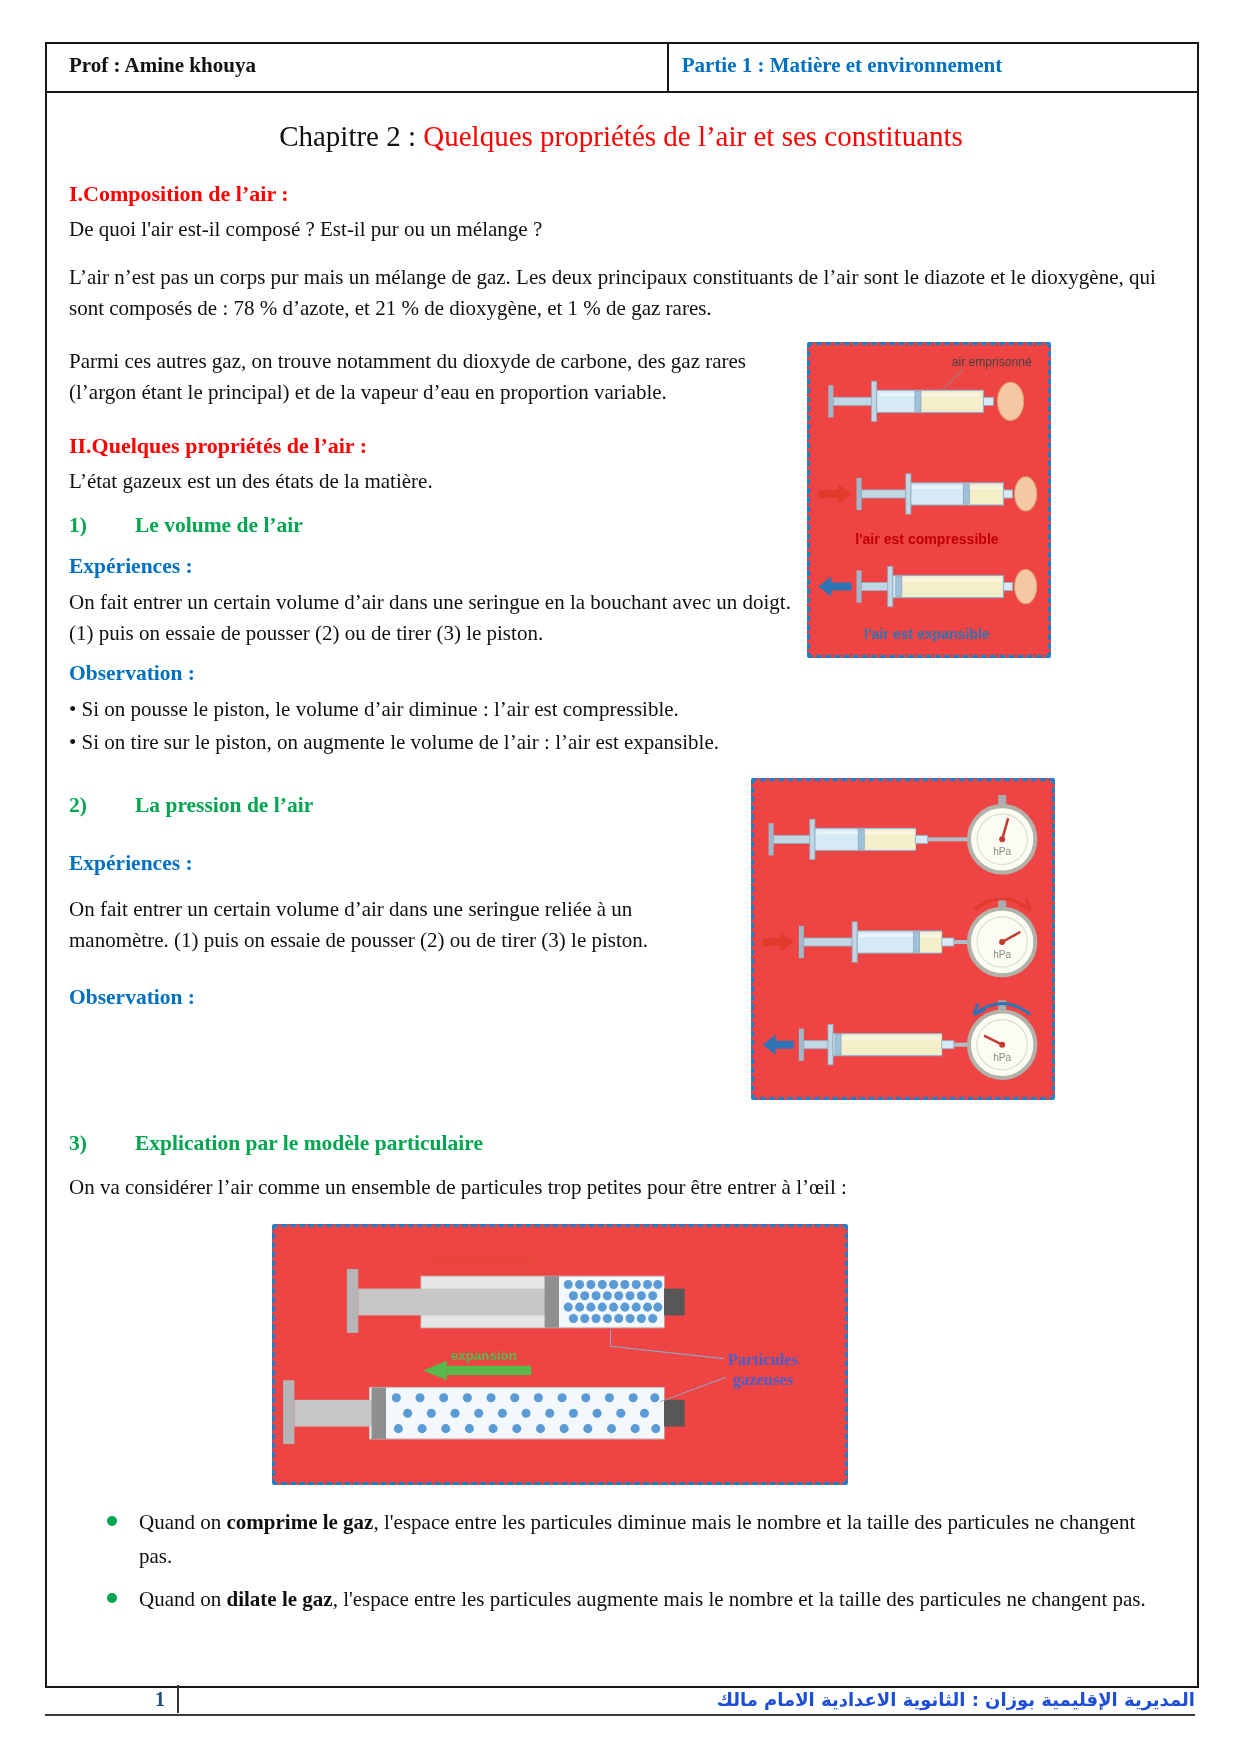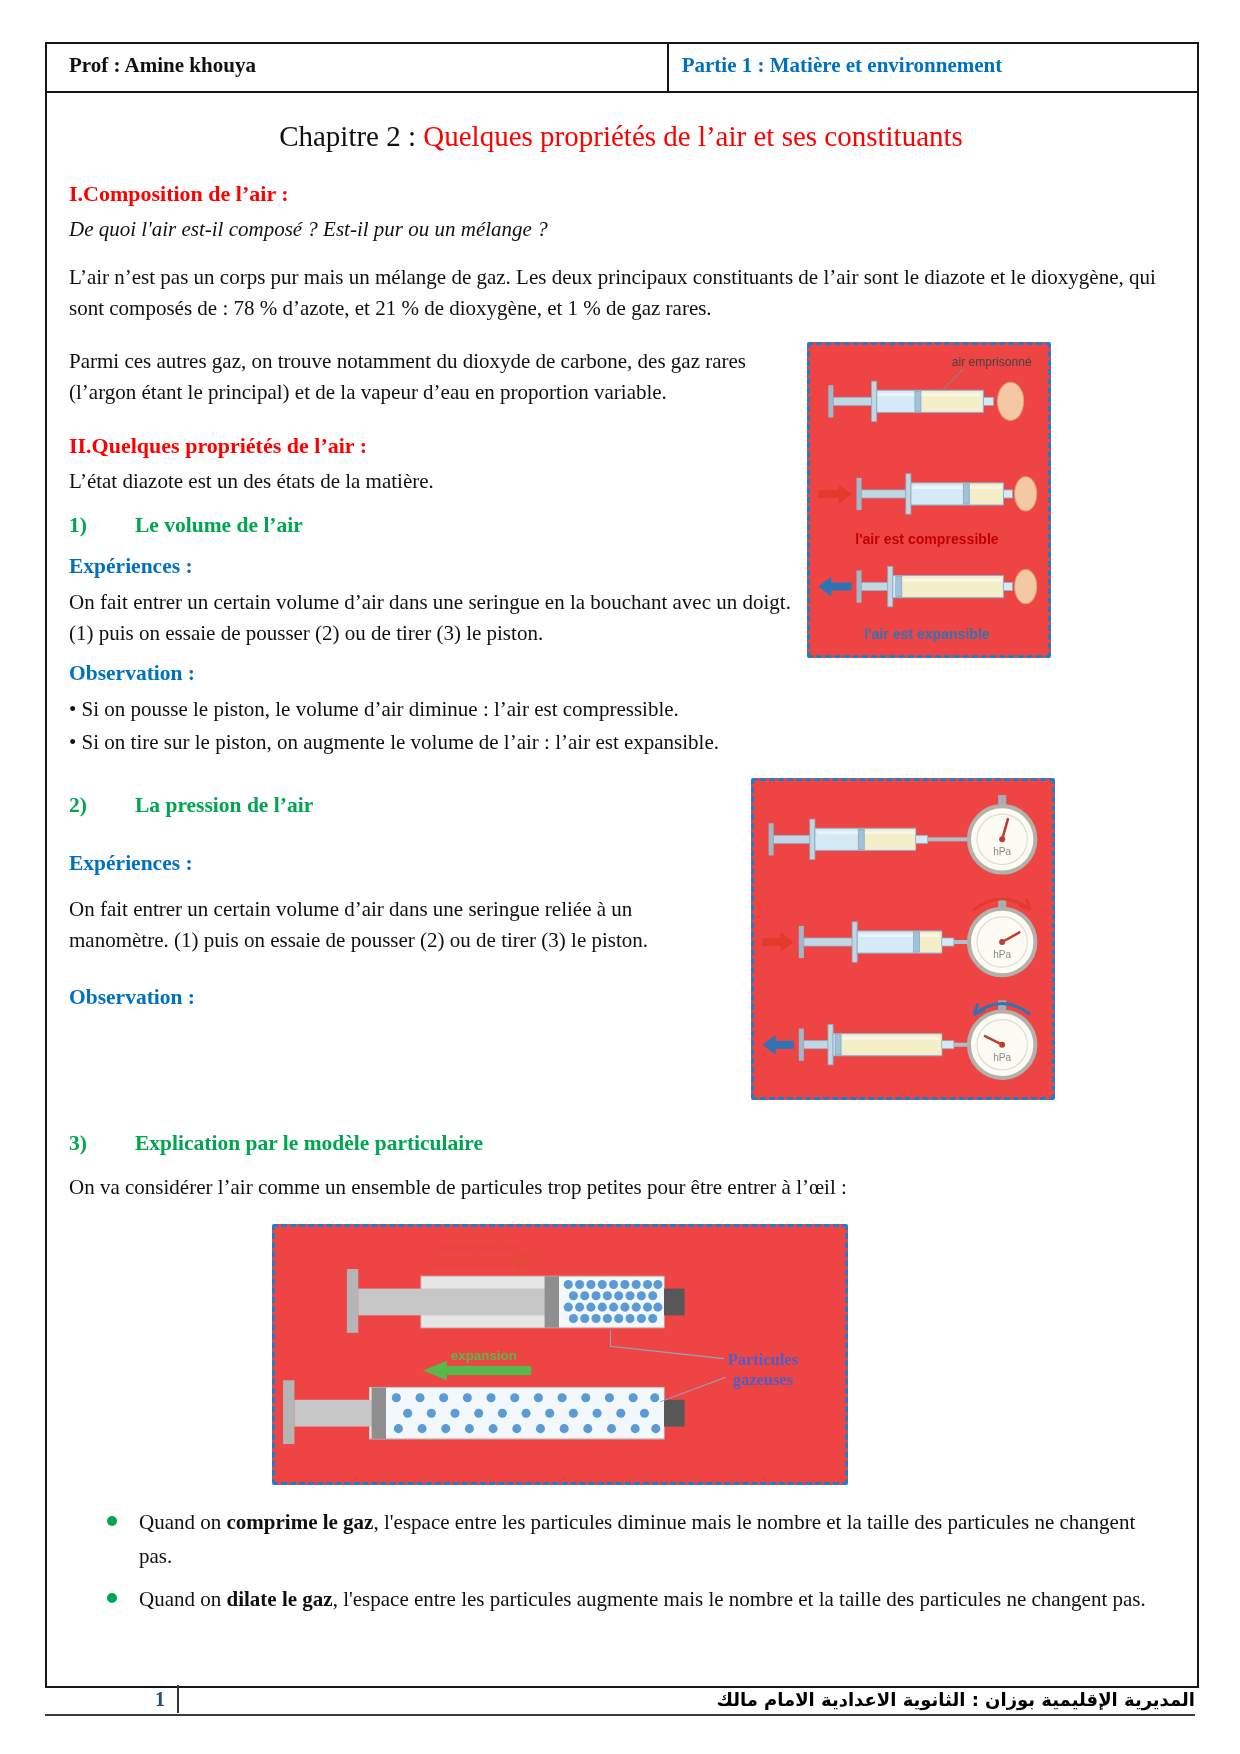--- a/index.html
+++ b/index.html
@@ -7,21 +7,21 @@
   .page{position:relative;width:1240px;height:1754px;background:#fff;overflow:hidden;}
   .frame{position:absolute;left:45px;top:42px;width:1150px;height:1642px;border:2px solid #161616;}
   .hdr{display:flex;height:47px;border-bottom:2px solid #161616;}
   .hdr-cell{font-weight:bold;font-size:21px;padding-top:9px;}
   .hdr-left{flex:1.16;padding-left:22px;color:#111;}
   .hdr-right{flex:1;border-left:2px solid #161616;padding-left:13px;color:#0070C0;}
   .content{padding:12px 24px 0 22px;font-size:21px;line-height:1.48;}
   .title{text-align:center;font-size:29px;font-weight:400;margin:10px 0 20px;}
   .t-red{color:#FF0000;}
   .red-head{color:#FF0000;font-size:22px;font-weight:bold;margin:8px 0 4px;}
-  .q{margin:0 0 16px;font-style:italic;}
+  .q{margin:0 0 16px;}
   .para{margin:13px 0 0;}
   .rowA{display:flex;margin-top:18px;}
   .colL{flex:1;padding-right:14px;}
   .figwrap1{width:244px;margin-right:122px;flex:none;}
   .figwrap2{width:304px;margin-right:118px;flex:none;}
   .figbox{border:3px dashed #1E7EC8;background:#ef4444;padding:8px 6px;border-radius:2px;}
   .green-head{color:#00A550;font-weight:bold;font-size:21.5px;margin:13px 0 5px;}
   .green-head .num{display:inline-block;width:66px;}
   .blue-head{color:#0070C0;font-weight:bold;font-size:21.5px;margin:9px 0 4px;}
   .obs-line{margin:2px 0;}
@@ -32,21 +32,21 @@
   .sans-list li{position:relative;padding-left:34px;margin:0 0 15px;}
   .sans-list .bdot{position:absolute;left:9px;top:7px;width:7px;height:7px;border-radius:50%;background:#151515;}
   .model-head{margin-top:28px;}
   .intro3{margin-top:12px;}
   .figwrap3{width:576px;margin:16px 0 0 203px;}
   .model-list{list-style:none;margin:20px 0 0;padding:0;}
   .model-list li{position:relative;padding-left:70px;margin-bottom:9px;line-height:1.62;}
   .model-list .gdot{position:absolute;left:38px;top:11px;width:10px;height:10px;border-radius:50%;background:#00A550;}
   .footer{position:absolute;left:45px;top:1684px;width:1150px;height:30px;display:flex;align-items:center;border-bottom:2px solid #3a3a3a;}
   .pageno{width:120px;height:28px;line-height:28px;text-align:right;padding-right:12px;border-right:2px solid #333;font-weight:bold;font-size:20px;color:#1F4E79;}
-  .school{flex:1;text-align:right;direction:rtl;font-family:"DejaVu Sans",sans-serif;font-weight:bold;font-size:18px;color:#000000;padding-left:4px;}
+  .school{flex:1;text-align:right;direction:rtl;font-family:"DejaVu Sans",sans-serif;font-weight:bold;font-size:18px;color:#1d4ed8;padding-left:4px;}
   figure{margin:0;}
   svg{display:block;}
 </style>
 </head>
 <body>
 
 <div class="page">
   <div class="frame">
 
     <div class="hdr">
@@ -59,21 +59,21 @@
       <h1 class="title"><span>Chapitre 2 : </span><span class="t-red">Quelques propriétés de l’air et ses constituants</span></h1>
 
       <h2 class="red-head">I.Composition de l’air :</h2>
       <p class="q">De quoi l'air est-il composé ? Est-il  pur ou un mélange ?</p>
       <p class="para">L’air n’est pas un corps pur mais un mélange de gaz. Les deux principaux constituants de l’air sont le diazote et le dioxygène, qui sont composés de : 78 % d’azote, et 21 % de dioxygène, et 1 % de gaz rares.</p>
 
       <div class="rowA">
         <div class="colL">
           <p class="para" style="margin-top:4px;">Parmi ces autres gaz, on trouve notamment du dioxyde de carbone, des gaz rares (l’argon étant le principal) et de la vapeur d’eau en proportion variable.</p>
           <h2 class="red-head" style="margin-top:22px;">II.Quelques propriétés de l’air :</h2>
-          <p style="margin:0;">L’état diazote est un des états de la matière.</p>
+          <p style="margin:0;">L’état gazeux est un des états de la matière.</p>
           <h3 class="green-head"><span class="num">1)</span><span>Le volume de l’air</span></h3>
           <h4 class="blue-head">Expériences :</h4>
           <p style="margin:0;">On fait entrer un certain volume d’air dans une seringue en la bouchant avec un doigt. (1) puis on essaie de pousser (2) ou de tirer (3) le piston.</p>
           <h4 class="blue-head">Observation :</h4>
           <p class="obs-line">• Si on pousse le piston, le volume d’air diminue : l’air est compressible.</p>
           <p class="obs-line">• Si on tire sur le piston, on augmente le volume de l’air : l’air est expansible.</p>
         </div>
 
         <div class="figwrap1">
           <figure class="figbox">

